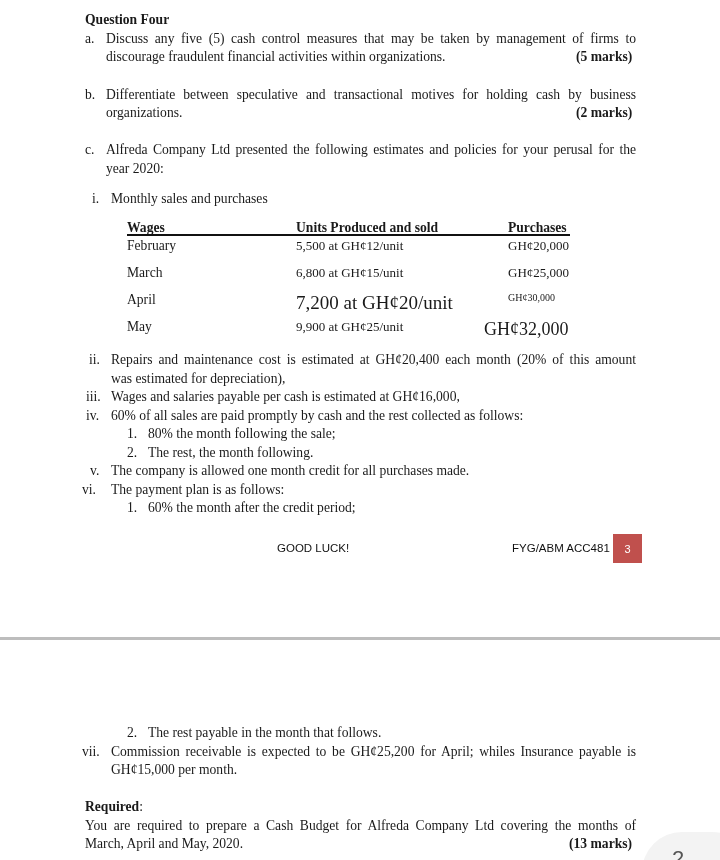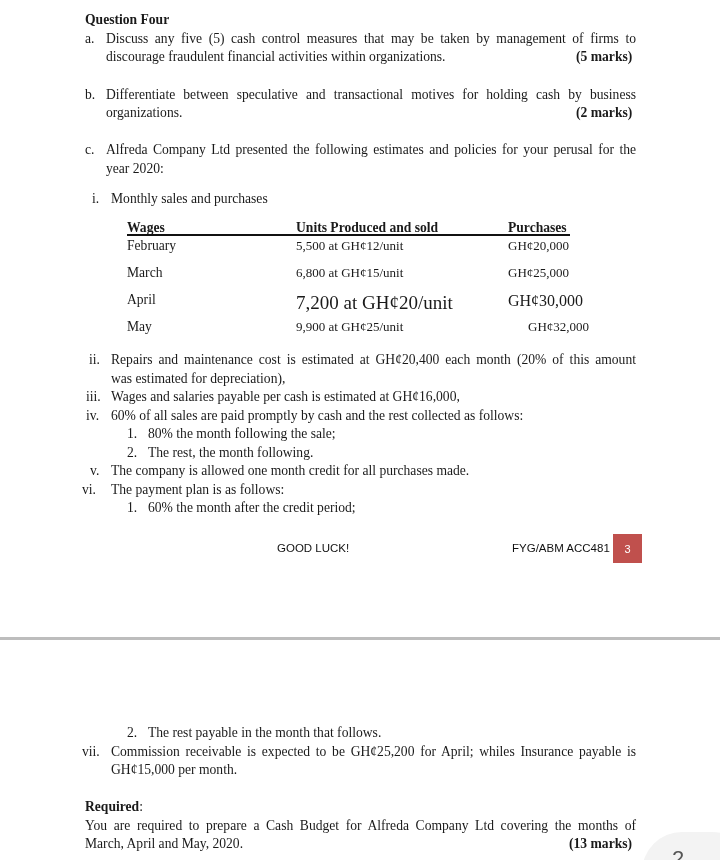--- a/index.html
+++ b/index.html
@@ -64,26 +64,26 @@
       <div class="abs" style="left:508px; top:238px; font-size:13px;">GH¢20,000</div>
     </div>
     <div>
       <div class="abs" style="left:127px; top:265px;">March</div>
       <div class="abs" style="left:296px; top:265px; font-size:13px;">6,800 at GH¢15/unit</div>
       <div class="abs" style="left:508px; top:265px; font-size:13px;">GH¢25,000</div>
     </div>
     <div>
       <div class="abs" style="left:127px; top:292px;">April</div>
       <div class="abs" style="left:296px; top:292px; font-size:19px;">7,200 at GH¢20/unit</div>
-      <div class="abs" style="left:508px; top:292px; font-size:16px;">GH¢30,000</div>
+      <div class="abs" style="left:508px; top:292px; font-size:10px;">GH¢30,000</div>
     </div>
     <div>
       <div class="abs" style="left:127px; top:319px;">May</div>
       <div class="abs" style="left:296px; top:319px; font-size:13px;">9,900 at GH¢25/unit</div>
-      <div class="abs" style="left:528px; top:319px; font-size:13px;">GH¢32,000</div>
+      <div class="abs" style="left:484px; top:319px; font-size:18px;">GH¢32,000</div>
     </div>
   </div>
 
   <div class="abs" style="left:89px; top:352px;">ii.</div>
   <div class="abs just" style="left:111px; top:352px; width:525px;">Repairs and maintenance cost is estimated at GH¢20,400 each month (20% of this amount</div>
   <div class="abs" style="left:111px; top:371px;">was estimated for depreciation),</div>
 
   <div class="abs" style="left:86px; top:389px;">iii.</div>
   <div class="abs" style="left:111px; top:389px;">Wages and salaries payable per cash is estimated at GH¢16,000,</div>
 

